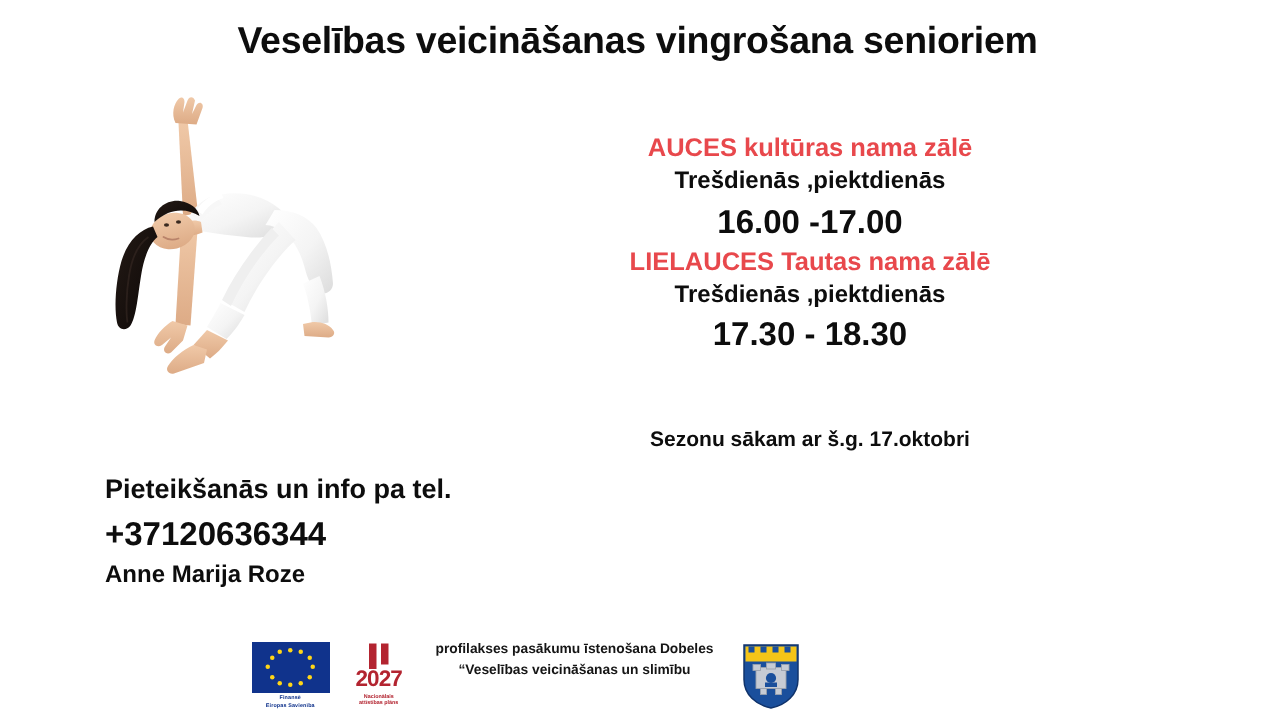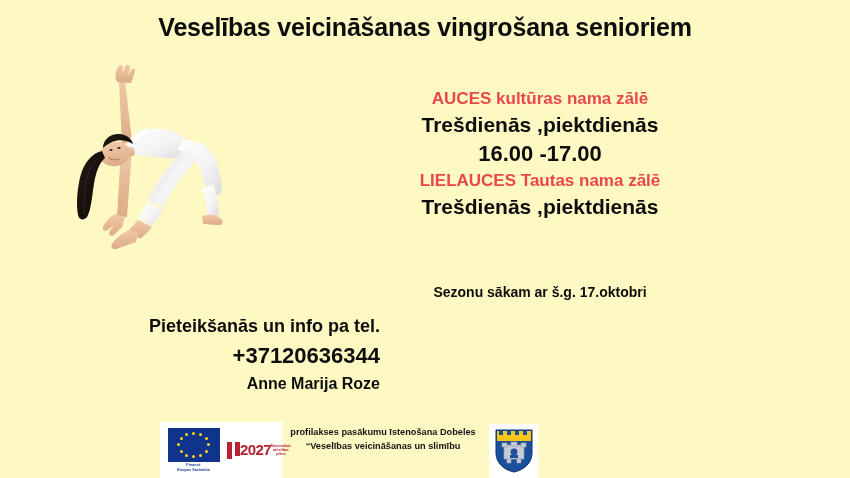--- a/index.html
+++ b/index.html
@@ -12,21 +12,21 @@
     height: 478px;
     background: #d9d9d9;
     font-family: "Liberation Sans", sans-serif;
     color: #111111;
     overflow: hidden;
   }
   .poster {
     position: relative;
     width: 850px;
     height: 478px;
-    background: #fef9c3;
+    background: #ffffff;
   }
 
   
   .poster-title {
     position: absolute;
     left: 0;
     top: 13px;
     width: 850px;
     text-align: center;
     font-size: 25px;
@@ -56,21 +56,21 @@
   }
   .venue-heading {
     font-size: 17px;
     font-weight: bold;
     color: #e8484c;
     line-height: 1.35;
     white-space: nowrap;
     text-align: center;
   }
   .venue-days {
-    font-size: 21px;
+    font-size: 16px;
     font-weight: bold;
     color: #0d0d0d;
     line-height: 1.3;
     white-space: nowrap;
   }
   .venue-time {
     font-size: 22px;
     font-weight: bold;
     color: #0d0d0d;
     line-height: 1.45;
@@ -90,21 +90,21 @@
     color: #0d0d0d;
     white-space: nowrap;
   }
 
   
   .contact {
     position: absolute;
     left: 70px;
     top: 313px;
     width: 310px;
-    text-align: right;
+    text-align: left;
   }
   .contact-line-1 {
     font-size: 18px;
     font-weight: bold;
     color: #0d0d0d;
     line-height: 1.45;
     white-space: nowrap;
   }
   .contact-line-2 {
     font-size: 22px;
@@ -164,21 +164,22 @@
     font-size: 3.6px;
     line-height: 1.25;
     color: #10338c;
     text-align: center;
     font-weight: bold;
     margin-top: 1.5px;
     letter-spacing: 0.1px;
   }
   .nap-group {
     display: flex;
-    flex-direction: row;
+    flex-direction: column;
+    align-items: center;
     width: 52px;
   }
   .nap-bars {
     display: flex;
     gap: 2.5px;
     height: 17px;
     align-items: flex-start;
     margin-bottom: -1px;
   }
   .nap-bars i {
@@ -296,20 +297,21 @@
 
     <div class="venue-block">
       <div class="venue-heading">AUCES  kultūras nama zālē</div>
       <div class="venue-days">Trešdienās ,piektdienās</div>
       <div class="venue-time">16.00 -17.00</div>
     </div>
 
     <div class="venue-block">
       <div class="venue-heading">LIELAUCES Tautas nama zālē</div>
       <div class="venue-days">Trešdienās ,piektdienās</div>
+      <div class="venue-time">17.30 - 18.30</div>
     </div>
 
   </div>
 
   <div class="season-line">Sezonu sākam ar š.g. 17.oktobri</div>
 
   <div class="contact">
     <div class="contact-line-1">Pieteikšanās un  info pa tel.</div>
     <div class="contact-line-2">+37120636344</div>
     <div class="contact-line-3">Anne Marija Roze</div>

